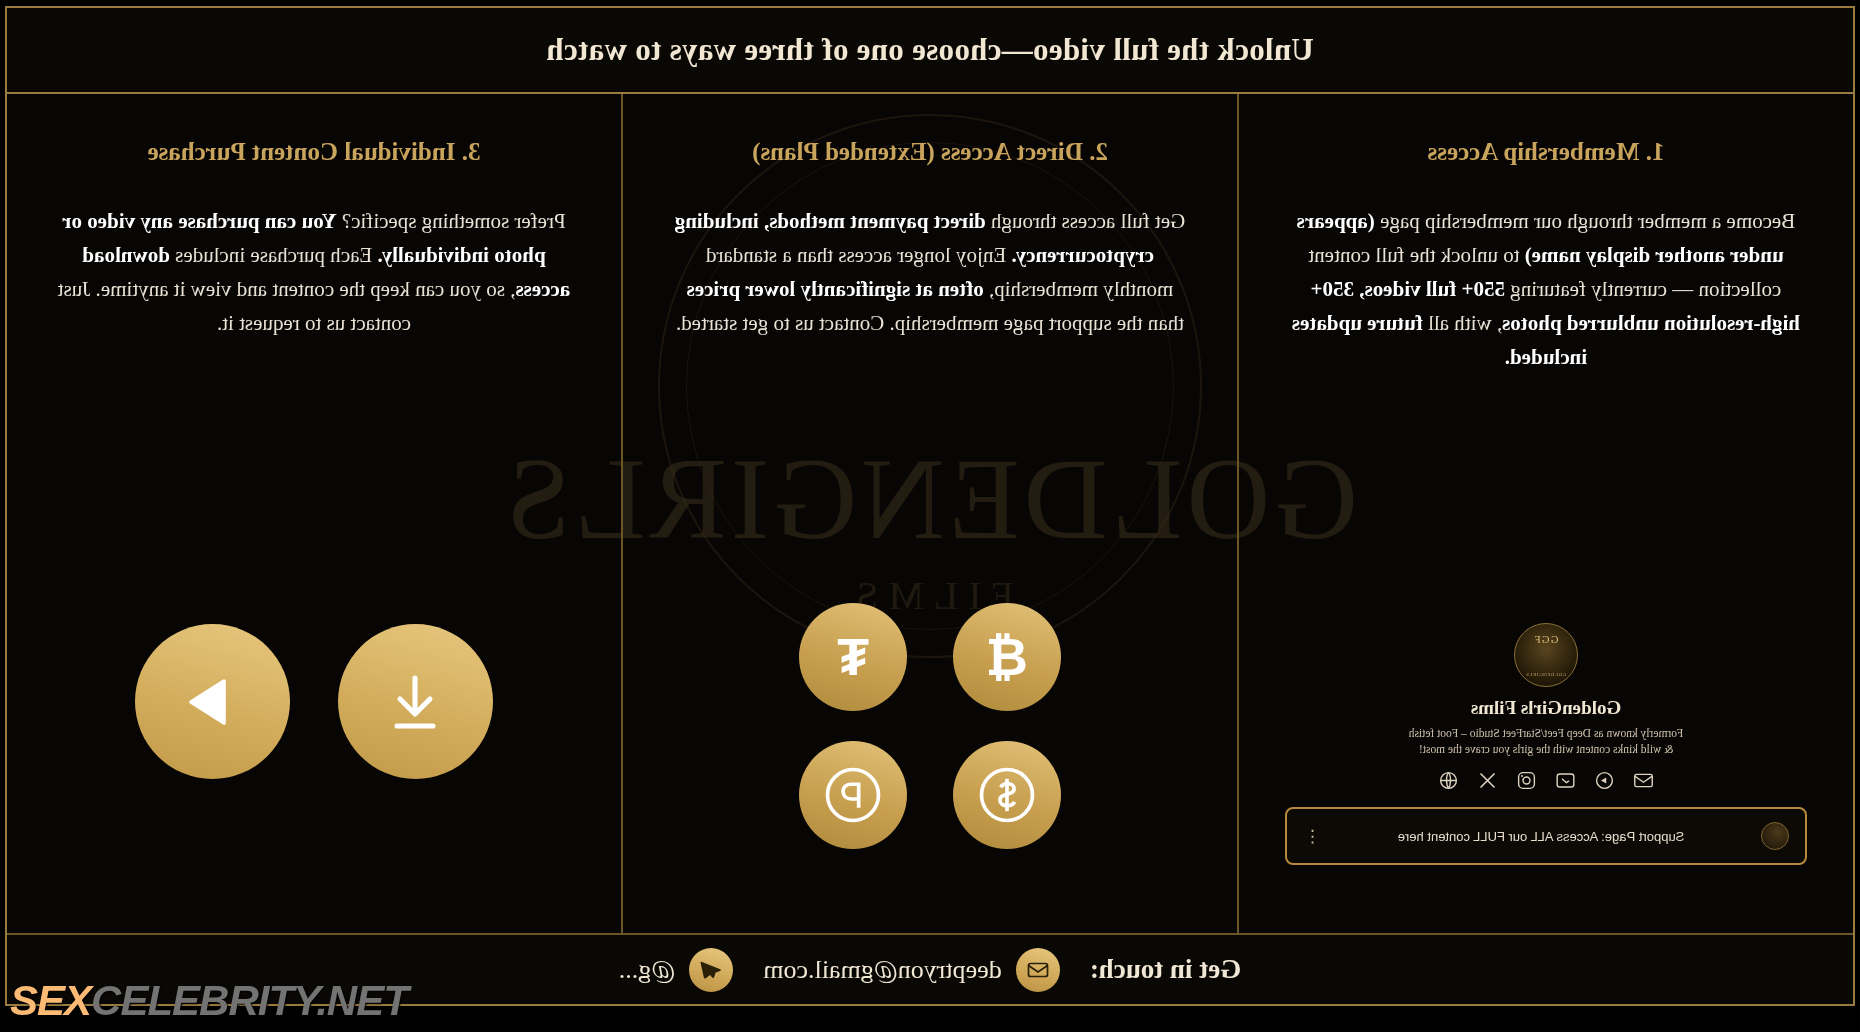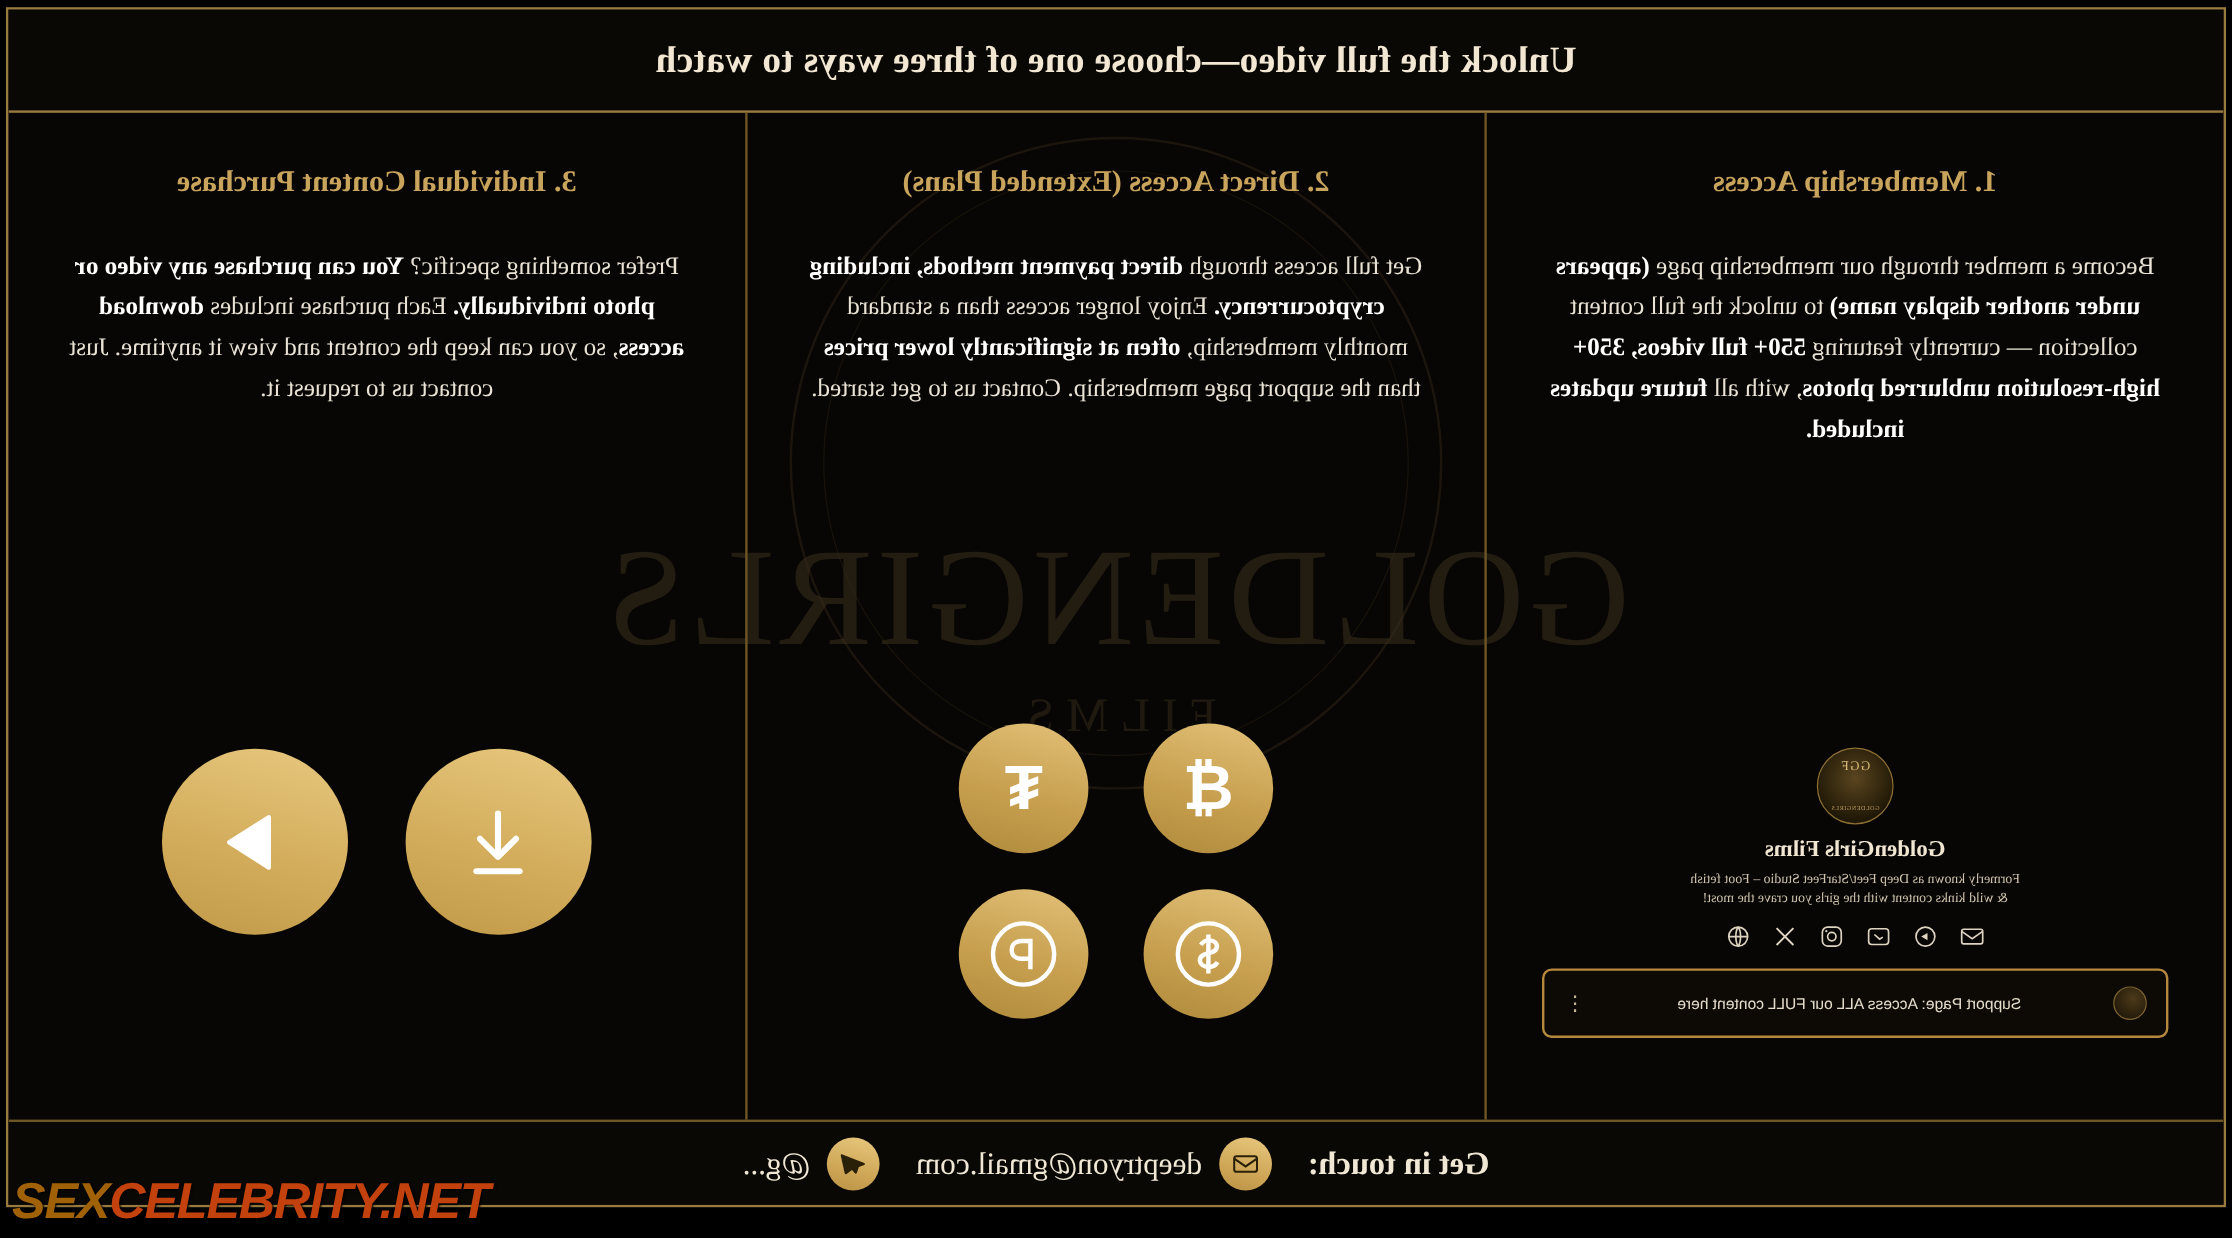--- a/index.html
+++ b/index.html
@@ -321,22 +321,22 @@
     bottom: 10px;
     font-family: "Liberation Sans", sans-serif;
     font-weight: bold;
     font-style: italic;
     font-size: 42px;
     letter-spacing: -1px;
     line-height: 1;
     z-index: 50;
     text-shadow: 1px 1px 2px #000;
   }
-  #site-watermark .red { color: #a16207; }
-  #site-watermark .white { color: #c2410c; }
+  #site-watermark .red { color: #fdba74; }
+  #site-watermark .white { color: #737373; }
 </style>
 </head>
 <body>
 
 <div id="mirror-wrap">
   <div id="poster">
 
     <div class="bg-seal"></div>
     <div class="bg-watermark">
       <span>GOLDENGIRLS</span>

